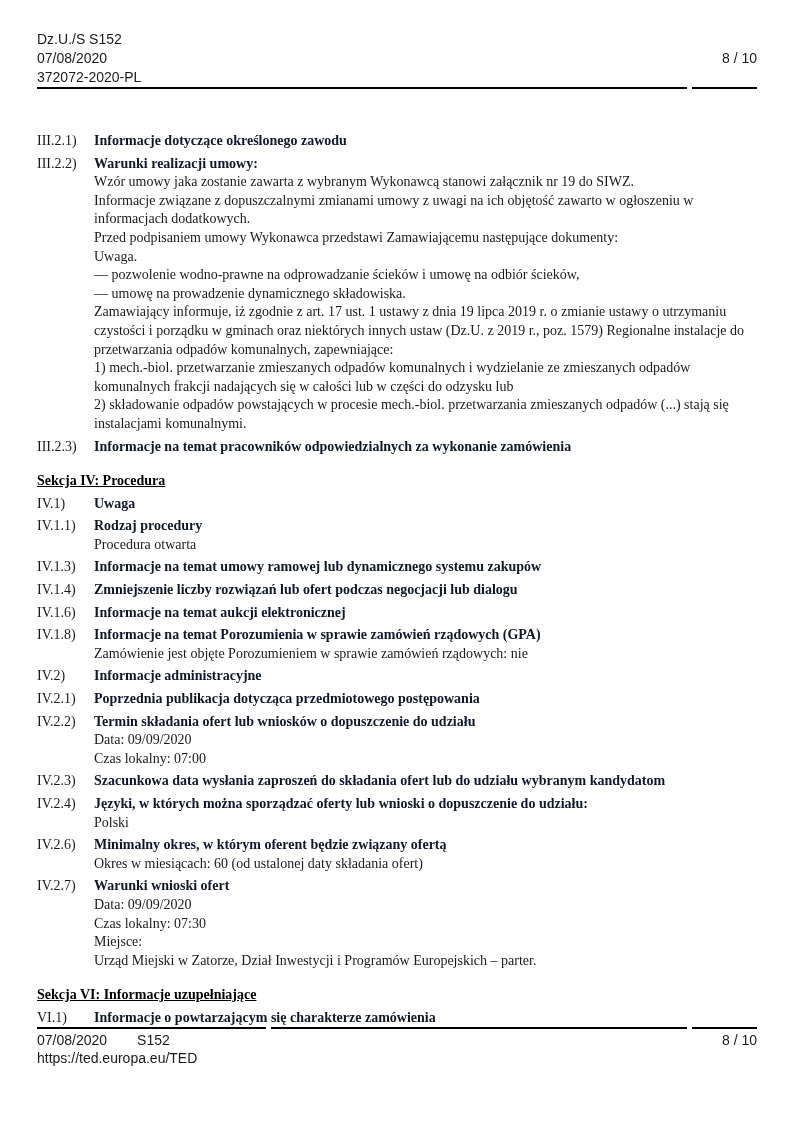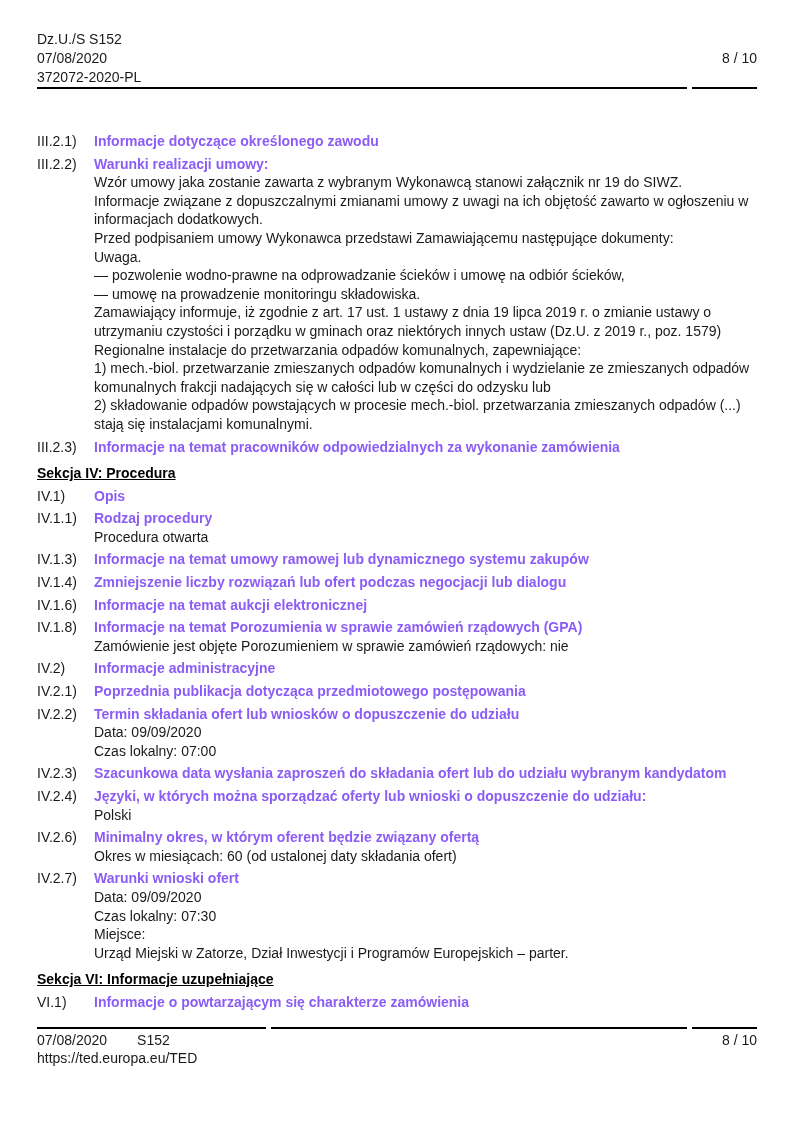--- a/index.html
+++ b/index.html
@@ -15,26 +15,26 @@
   
   .header{position:absolute;left:37px;top:30px;width:720px;line-height:19px;}
   .header-row{display:flex;justify-content:space-between;}
   
   .rule{position:absolute;left:37px;width:720px;height:2px;}
   .rule-header{top:87px;
     background:linear-gradient(to right,#000 0,#000 650px,#fff 650px,#fff 655px,#000 655px,#000 100%);}
   .rule-footer{top:1027px;
     background:linear-gradient(to right,#000 0,#000 229px,#fff 229px,#fff 234px,#000 234px,#000 650px,#fff 650px,#fff 655px,#000 655px,#000 100%);}
   
-  .doc-body{position:absolute;left:37px;top:128px;width:720px;line-height:18.6px;}
+  .doc-body{position:absolute;left:37px;top:128px;width:720px;line-height:18.6px;font-family:Liberation Serif, serif;}
   .item{display:flex;margin-top:4px;}
   .item-num{width:57px;flex:none;}
   .item-content{width:663px;}
-  .item-heading{font-weight:bold;color:#8b5cf6;}
-  .section-heading{font-weight:bold;color:#000;text-decoration:underline;margin-top:8px;}
+  .item-heading{font-weight:bold;color:#0f172a;}
+  .section-heading{font-weight:bold;color:#000;text-decoration:underline;margin-top:16px;}
   
   .footer{position:absolute;left:37px;top:1031px;width:720px;line-height:18px;}
   .footer-row{display:flex;align-items:baseline;}
   .footer-series{margin-left:30px;}
   .footer-page{margin-left:auto;}
   .footer-url{color:#1a1a1a;text-decoration:none;}
 </style>
 </head>
 <body>
 
@@ -64,37 +64,37 @@
       </div>
       <div class="item">
         <div class="item-num">III.2.2)</div>
         <div class="item-content">
           <div class="item-heading">Warunki realizacji umowy:</div>
           <div class="item-line">Wzór umowy jaka zostanie zawarta z wybranym Wykonawcą stanowi załącznik nr 19 do SIWZ.</div>
           <div class="item-line">Informacje związane z dopuszczalnymi zmianami umowy z uwagi na ich objętość zawarto w ogłoszeniu w informacjach dodatkowych.</div>
           <div class="item-line">Przed podpisaniem umowy Wykonawca przedstawi Zamawiającemu następujące dokumenty:</div>
           <div class="item-line">Uwaga.</div>
           <div class="item-line">— pozwolenie wodno-prawne na odprowadzanie ścieków i umowę na odbiór ścieków,</div>
-          <div class="item-line">— umowę na prowadzenie monitoringu składowiska.</div>
+          <div class="item-line">— umowę na prowadzenie dynamicznego składowiska.</div>
           <div class="item-line">Zamawiający informuje, iż zgodnie z art. 17 ust. 1 ustawy z dnia 19 lipca 2019 r. o zmianie ustawy o utrzymaniu czystości i porządku w gminach oraz niektórych innych ustaw (Dz.U. z 2019 r., poz. 1579) Regionalne instalacje do przetwarzania odpadów komunalnych, zapewniające:</div>
           <div class="item-line">1) mech.-biol. przetwarzanie zmieszanych odpadów komunalnych i wydzielanie ze zmieszanych odpadów komunalnych frakcji nadających się w całości lub w części do odzysku lub</div>
           <div class="item-line">2) składowanie odpadów powstających w procesie mech.-biol. przetwarzania zmieszanych odpadów (...) stają się instalacjami komunalnymi.</div>
         </div>
       </div>
       <div class="item">
         <div class="item-num">III.2.3)</div>
         <div class="item-content">
           <div class="item-heading">Informacje na temat pracowników odpowiedzialnych za wykonanie zamówienia</div>
         </div>
       </div>
       <div class="section-heading">Sekcja IV: Procedura</div>
       <div class="item">
         <div class="item-num">IV.1)</div>
         <div class="item-content">
-          <div class="item-heading">Opis</div>
+          <div class="item-heading">Uwaga</div>
         </div>
       </div>
       <div class="item">
         <div class="item-num">IV.1.1)</div>
         <div class="item-content">
           <div class="item-heading">Rodzaj procedury</div>
           <div class="item-line">Procedura otwarta</div>
         </div>
       </div>
       <div class="item">

